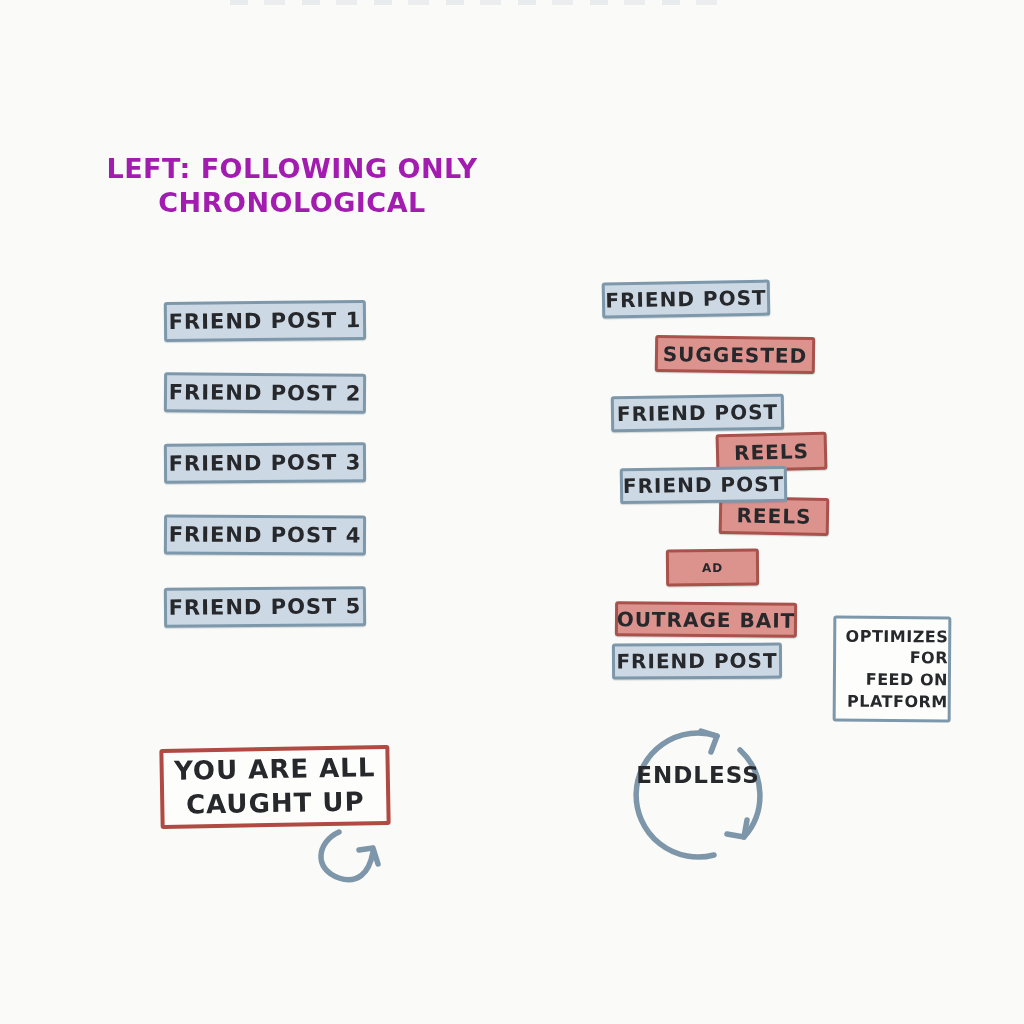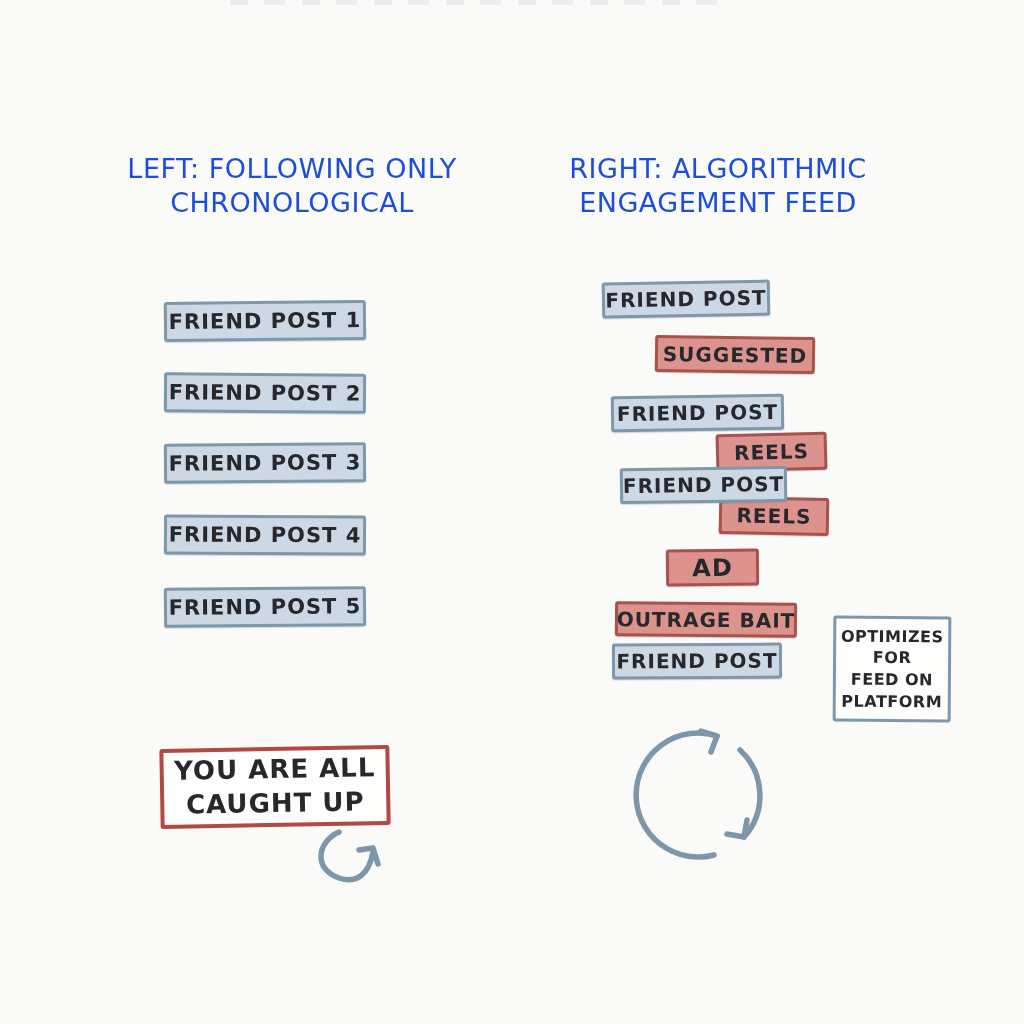--- a/index.html
+++ b/index.html
@@ -10,25 +10,25 @@
   #canvas {
     position:relative;
     width:1024px; height:1024px;
     background:#fafaf8;
     overflow:hidden;
     color:#26282b;
   }
   .title {
     position:absolute;
     text-align:center;
-    font-weight:normal;
+    font-weight:bold;
     font-size:27px;
     line-height:1.25;
     letter-spacing:0.5px;
-    color:#1d4ed8;
+    color:#a21caf;
   }
   .box {
     position:absolute;
     display:flex;
     align-items:center;
     justify-content:center;
     font-weight:bold;
     color:#26282b;
     border-radius:3px;
     box-shadow:0 1px 1px rgba(90,110,125,0.25);
@@ -58,21 +58,21 @@
     letter-spacing:1px;
     transform:rotate(-1deg);
   }
   .note-card {
     position:absolute;
     left:833px; top:616px; width:112px; height:100px;
     background:#fdfdfc;
     border:3px solid #7e98ab;
     border-radius:3px;
     display:flex; flex-direction:column;
-    align-items:center; justify-content:center;
+    align-items:flex-end; justify-content:center;
     font-weight:bold; font-size:16px; line-height:1.35;
     letter-spacing:0.5px;
     transform:rotate(0.4deg);
   }
   .loop-label {
     position:absolute;
     left:618px; top:760px; width:160px;
     text-align:center;
     font-weight:bold; font-size:23px; line-height:1.35;
     letter-spacing:1px;
@@ -90,24 +90,20 @@
 <body>
 
 <div id="canvas">
 
   <div class="top-edge-artifact"></div>
 
   <div class="title" style="left:100px; top:152px; width:384px;">
     <div>LEFT: FOLLOWING ONLY</div>
     <div>CHRONOLOGICAL</div>
   </div>
-  <div class="title" style="left:538px; top:152px; width:360px;">
-    <div>RIGHT: ALGORITHMIC</div>
-    <div>ENGAGEMENT FEED</div>
-  </div>
 
   <div class="box friend left-post" style="top:301px; transform:rotate(-0.6deg);">FRIEND POST 1</div>
   <div class="box friend left-post" style="top:373px; transform:rotate(0.4deg);">FRIEND POST 2</div>
   <div class="box friend left-post" style="top:443px; transform:rotate(-0.4deg);">FRIEND POST 3</div>
   <div class="box friend left-post" style="top:515px; transform:rotate(0.3deg);">FRIEND POST 4</div>
   <div class="box friend left-post" style="top:587px; transform:rotate(-0.5deg);">FRIEND POST 5</div>
 
   <div class="end-card">
     <div>YOU ARE ALL</div>
     <div>CAUGHT UP</div>
@@ -117,34 +113,35 @@
     <path d="M 34 10 C 12 20, 8 47, 34 56 C 52 62, 64 52, 68 30" fill="none" stroke="#7d96a9" stroke-width="5.5" stroke-linecap="round"></path>
     <path d="M 54 28 L 68 26 M 68 26 L 73 42" fill="none" stroke="#7d96a9" stroke-width="5.5" stroke-linecap="round"></path>
   </svg>
 
   <div class="box friend" style="left:602px; top:281px; width:162px; height:30px; font-size:20px; letter-spacing:1px; transform:rotate(-1deg);">FRIEND POST</div>
   <div class="box algo" style="left:655px; top:336px; width:154px; height:31px; font-size:20px; letter-spacing:1px; transform:rotate(0.8deg);">SUGGESTED</div>
   <div class="box friend" style="left:611px; top:395px; width:167px; height:30px; font-size:20px; letter-spacing:1px; transform:rotate(-0.8deg);">FRIEND POST</div>
   <div class="box algo" style="left:716px; top:433px; width:105px; height:32px; font-size:20px; letter-spacing:1px; transform:rotate(-1.4deg); z-index:1;">REELS</div>
   <div class="box friend" style="left:620px; top:467px; width:161px; height:30px; font-size:20px; letter-spacing:1px; transform:rotate(-0.8deg); z-index:2;">FRIEND POST</div>
   <div class="box algo" style="left:719px; top:497px; width:104px; height:32px; font-size:20px; letter-spacing:1px; transform:rotate(1deg); z-index:1;">REELS</div>
-  <div class="box algo" style="left:666px; top:549px; width:87px; height:31px; font-size:24px; letter-spacing:1px; transform:rotate(-0.5deg);">AD</div>
+  <div class="box algo" style="left:666px; top:549px; width:87px; height:31px; font-size:12px; letter-spacing:1px; transform:rotate(-0.5deg);">AD</div>
   <div class="box algo" style="left:615px; top:602px; width:176px; height:29px; font-size:20px; letter-spacing:1px; transform:rotate(0.5deg);">OUTRAGE BAIT</div>
   <div class="box friend" style="left:612px; top:643px; width:164px; height:30px; font-size:20px; letter-spacing:1px; transform:rotate(-0.3deg);">FRIEND POST</div>
 
   <div class="note-card">
     <div>OPTIMIZES</div>
     <div>FOR</div>
     <div>FEED ON</div>
     <div>PLATFORM</div>
   </div>
 
   <svg style="left:623px; top:718px;" width="150" height="150" viewBox="0 0 150 150">
     <path d="M 91 137 A 62 62 0 1 1 94 18" fill="none" stroke="#7d96a9" stroke-width="5.5" stroke-linecap="round"></path>
     <path d="M 78 13 L 94 18 L 88 34" fill="none" stroke="#7d96a9" stroke-width="5.5" stroke-linecap="round" stroke-linejoin="round"></path>
     <path d="M 117 32 A 62 62 0 0 1 121 119" fill="none" stroke="#7d96a9" stroke-width="5.5" stroke-linecap="round"></path>
     <path d="M 124 102 L 121 119 L 104 116" fill="none" stroke="#7d96a9" stroke-width="5.5" stroke-linecap="round" stroke-linejoin="round"></path>
   </svg>
 
   <div class="loop-label">
+    <div>ENDLESS</div>
   </div>
 
 </div>
 
 </body></html>

